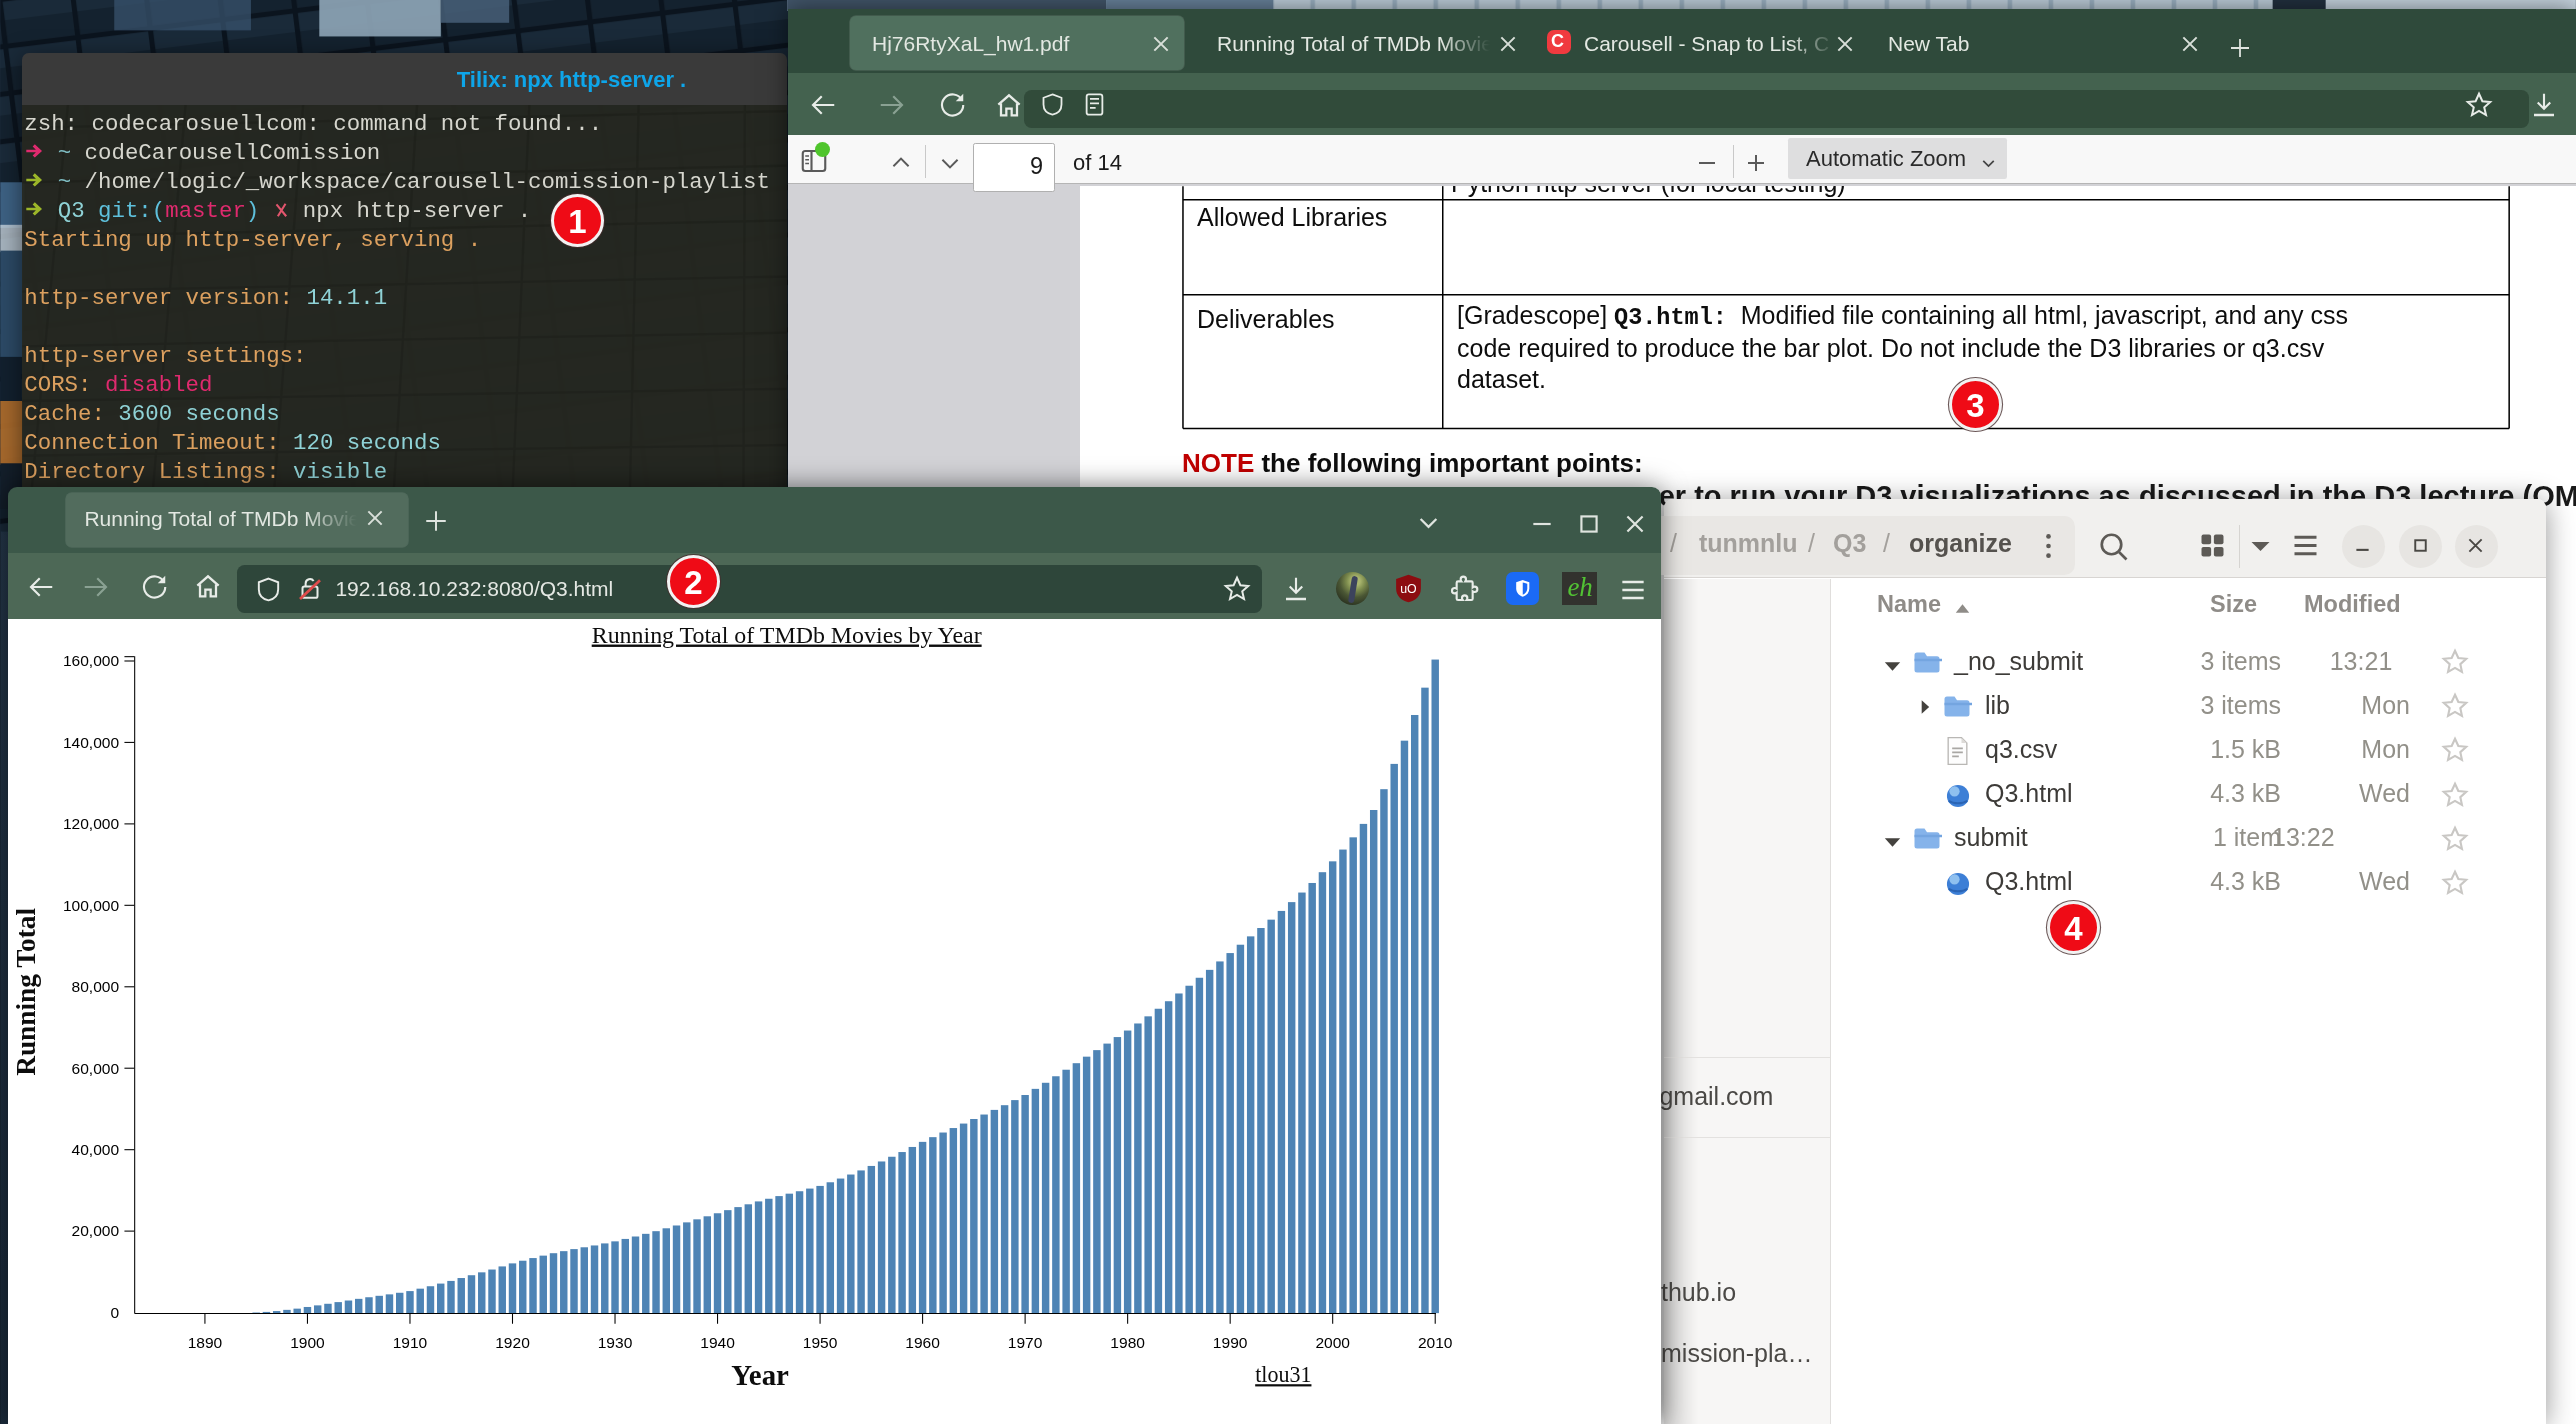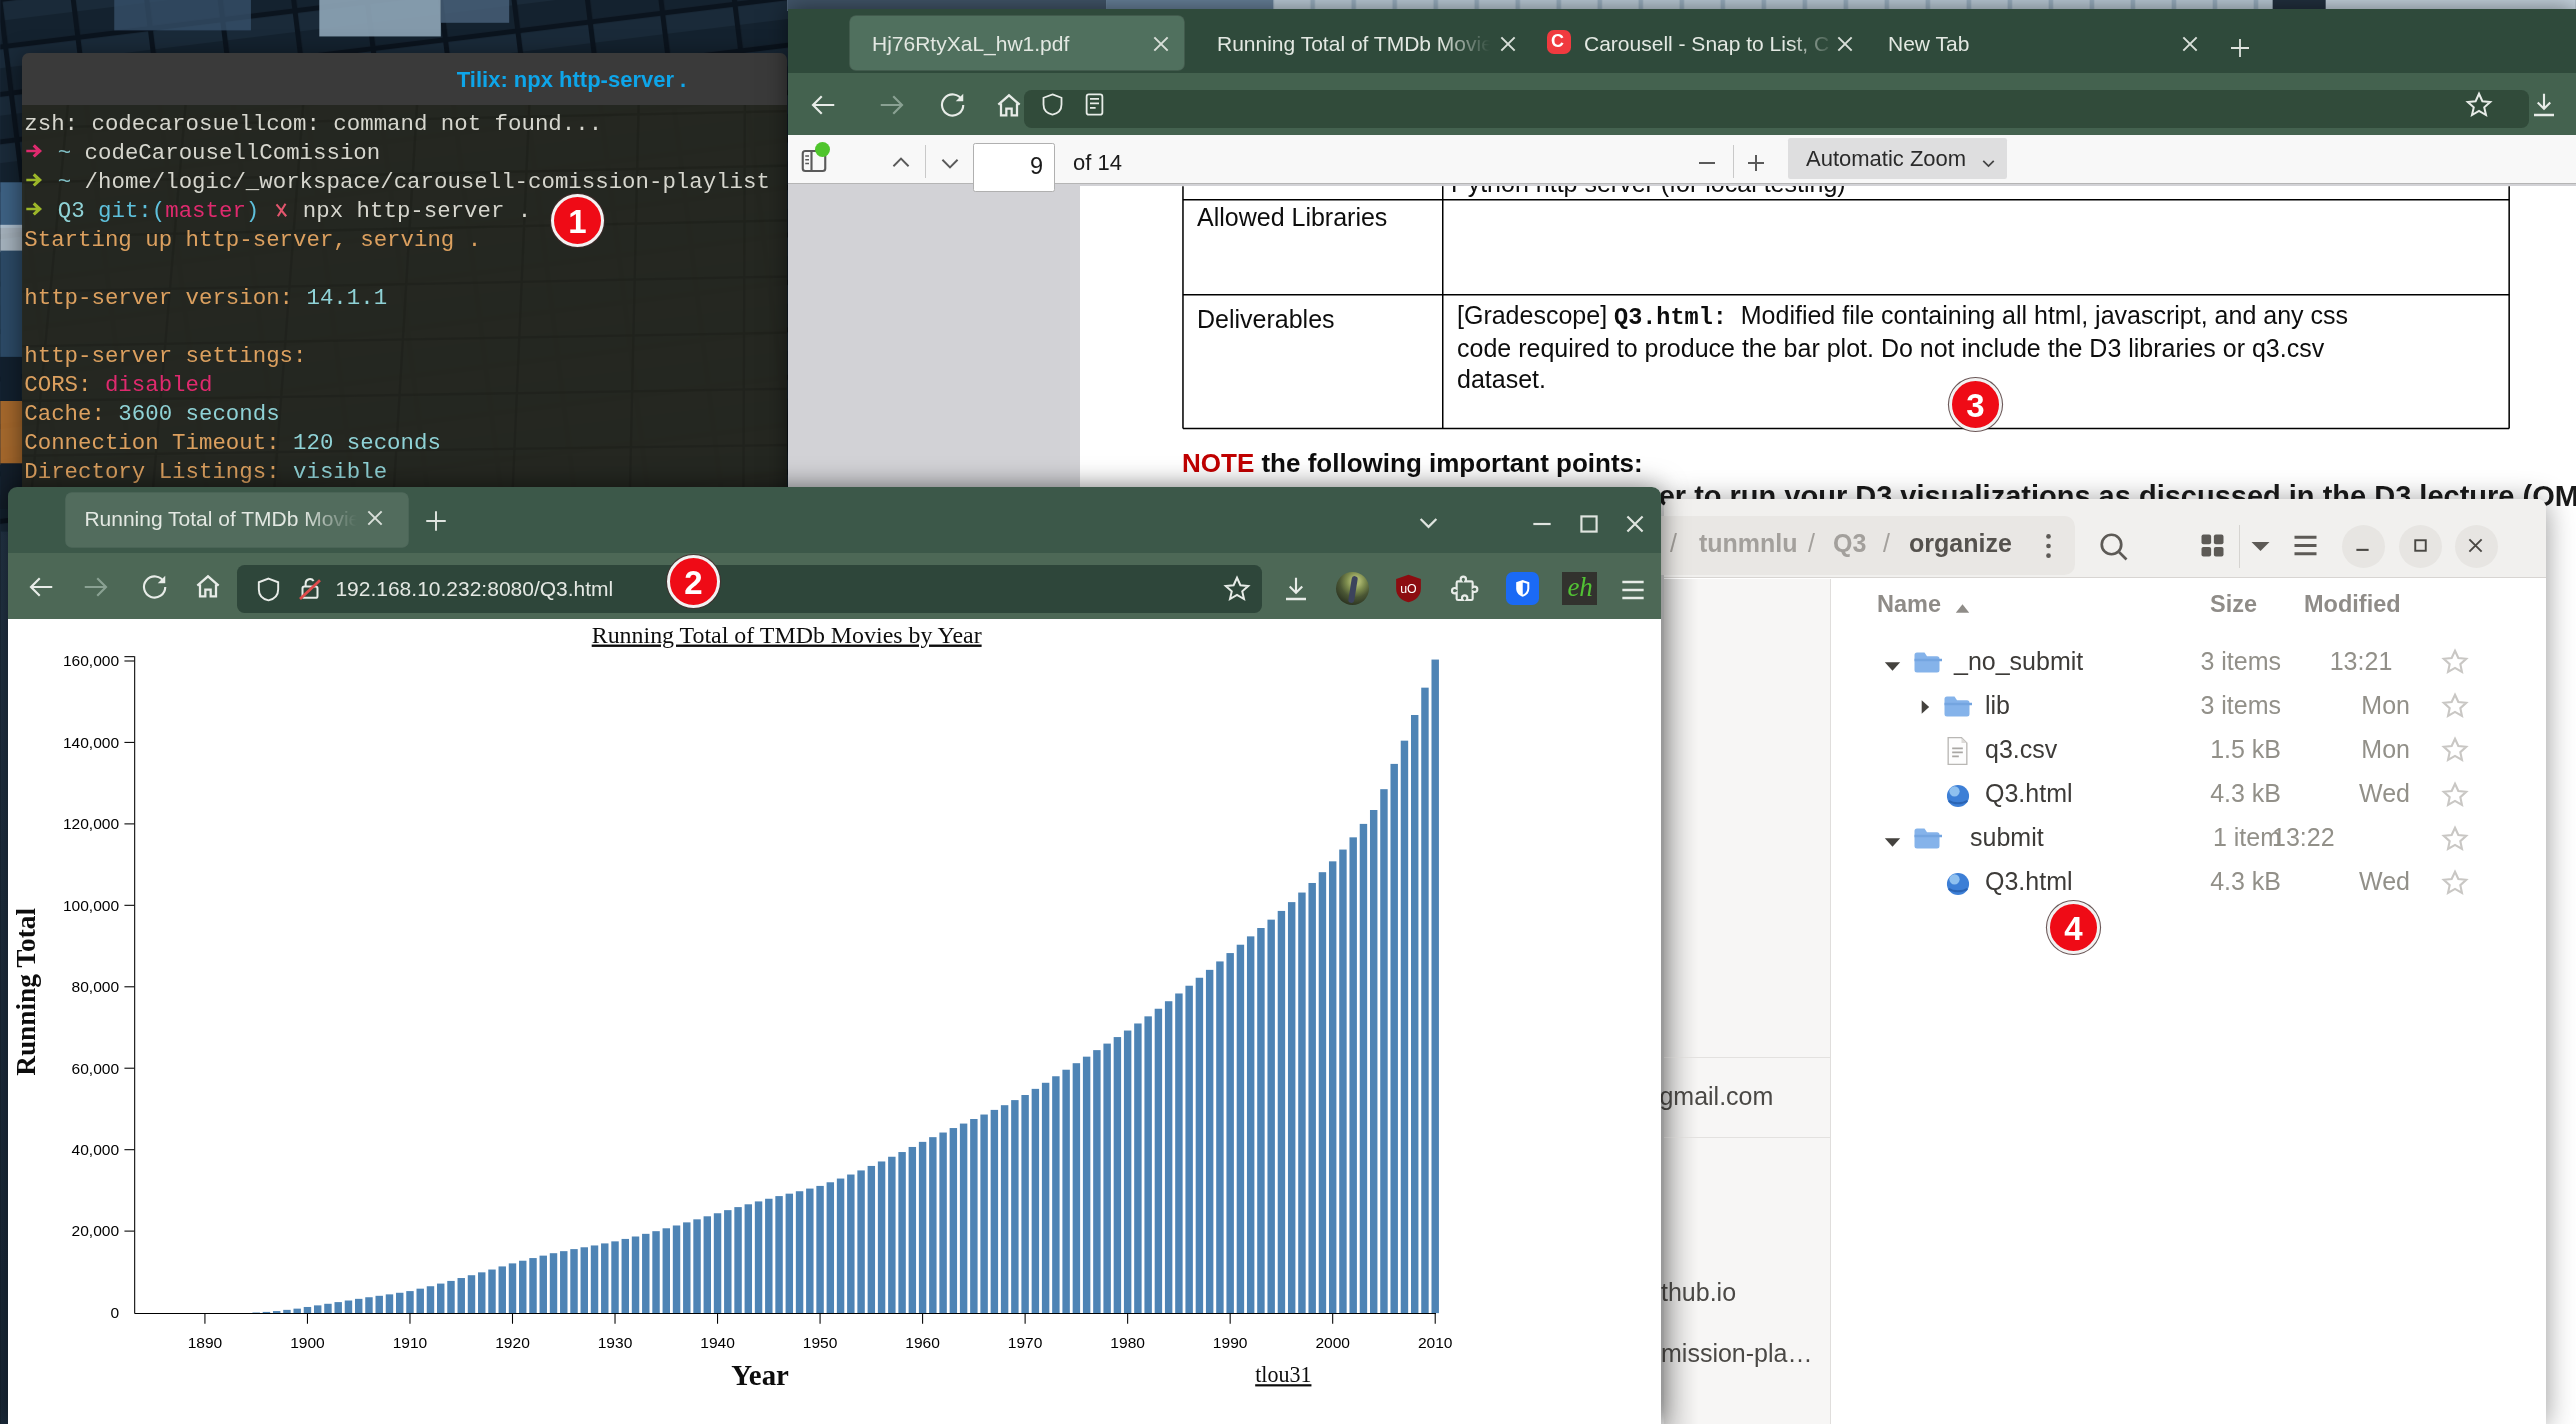--- a/index.html
+++ b/index.html
@@ -327,21 +327,21 @@
 <svg class="abs" style="left:775px;top:280px" width="32" height="32" viewBox="0 0 24 24">
         <path d="M12 3.6l2.5 5.4 5.9.6-4.4 4 1.2 5.8L12 16.4 6.8 19.4 8 13.6 3.6 9.6l5.9-.6z" stroke="#c9c7c4" stroke-width="1.6" fill="none"></path>
       </svg>
 <svg class="abs" style="left:217px;top:335px" width="23" height="18" viewBox="0 0 24 18">
         <path d="M4 4l8 9 8-9z" fill="#44423e"></path>
       </svg>
 <svg class="abs" style="left:248px;top:327px" width="30" height="25" viewBox="0 0 24 20">
         <path d="M2 4a2 2 0 0 1 2-2h6l2 3h8a2 2 0 0 1 2 2v9a2 2 0 0 1-2 2H4a2 2 0 0 1-2-2z" fill="#85b3ea"></path>
         <path d="M2 7h22v2H2z" fill="#74a5e0"></path>
       </svg>
-<div class="abs fmtxt" style="left:306px;top:324px">submit</div>
+<div class="abs fmtxt" style="left:290px;top:324px">submit</div>
 <div class="abs fmdim" style="left:471px;top:324px;width:146px;text-align:right">1 item</div>
 <div class="abs fmdim" style="left:608px;top:324px;width:138px;">13:22</div>
 <svg class="abs" style="left:775px;top:324px" width="32" height="32" viewBox="0 0 24 24">
         <path d="M12 3.6l2.5 5.4 5.9.6-4.4 4 1.2 5.8L12 16.4 6.8 19.4 8 13.6 3.6 9.6l5.9-.6z" stroke="#c9c7c4" stroke-width="1.6" fill="none"></path>
       </svg>
 <svg class="abs" style="left:280px;top:371px" width="28" height="28" viewBox="0 0 24 24">
         <circle cx="12" cy="12" r="9.5" fill="#3d7fd6"></circle>
         <circle cx="9" cy="8" r="4.4" fill="#8fc0ef"></circle>
         <path d="M4 16c4 3 12 3 16 0" stroke="#2a64b4" stroke-width="1.6" fill="none"></path>
       </svg>

